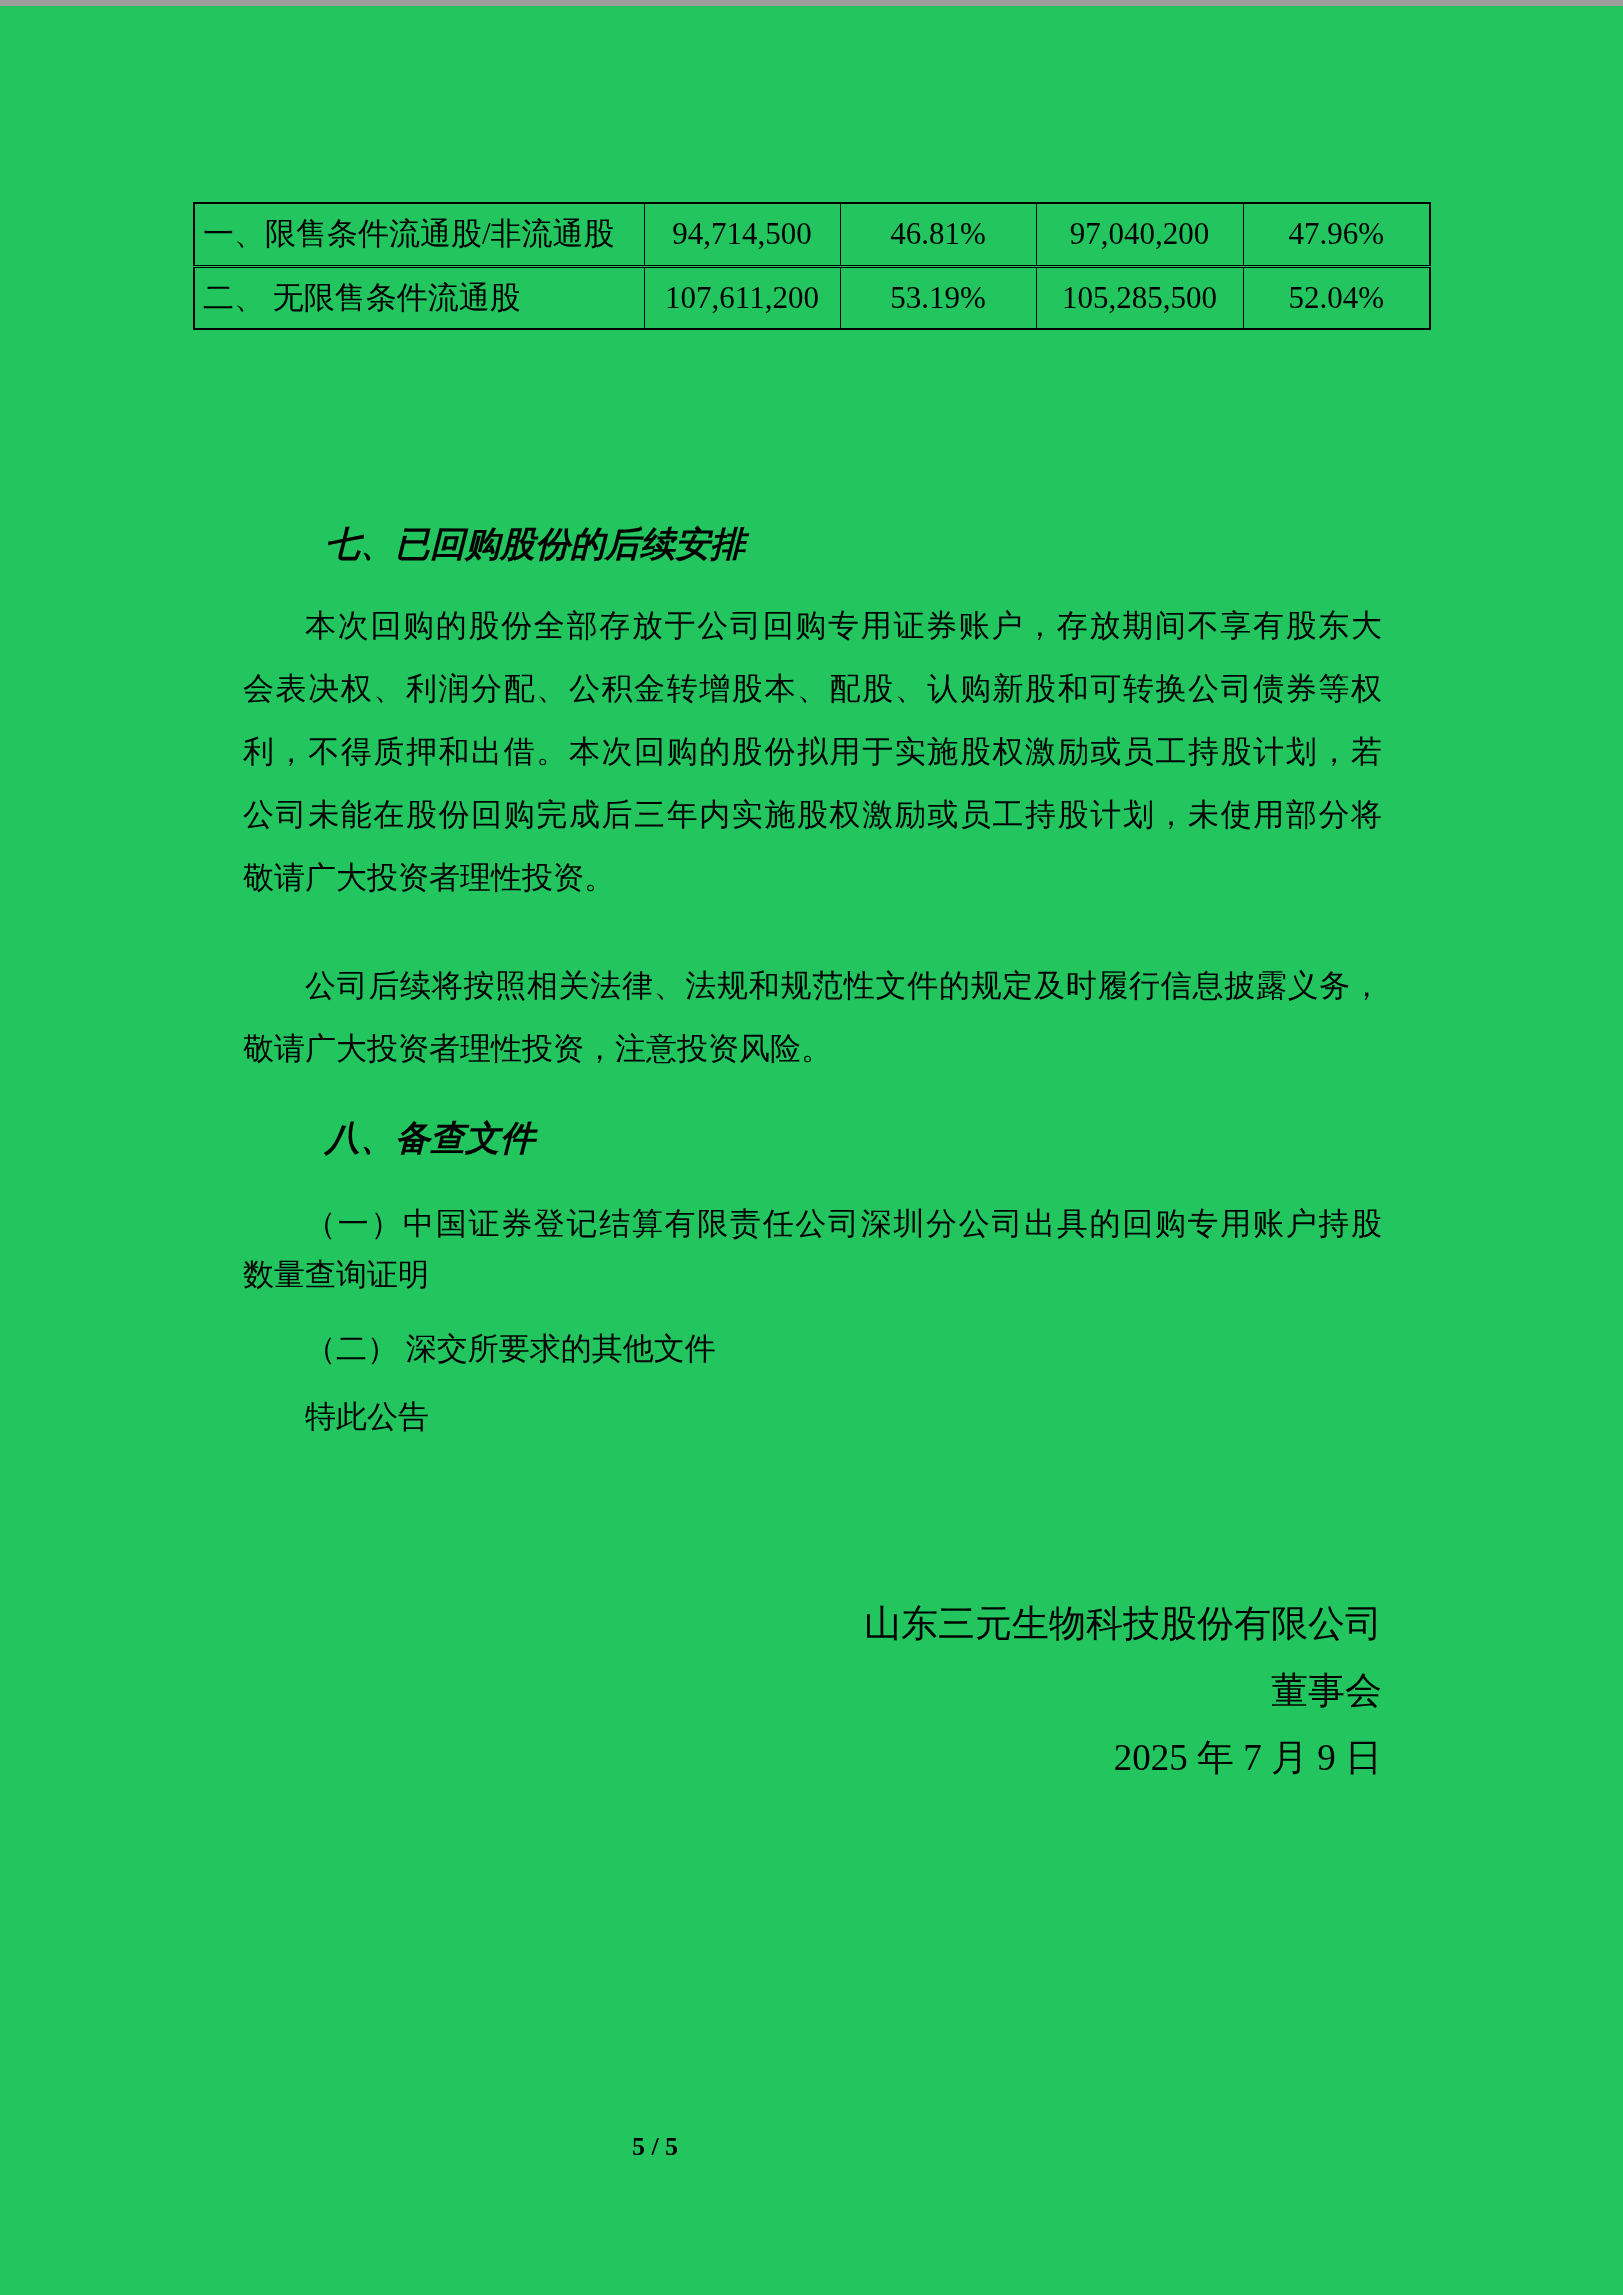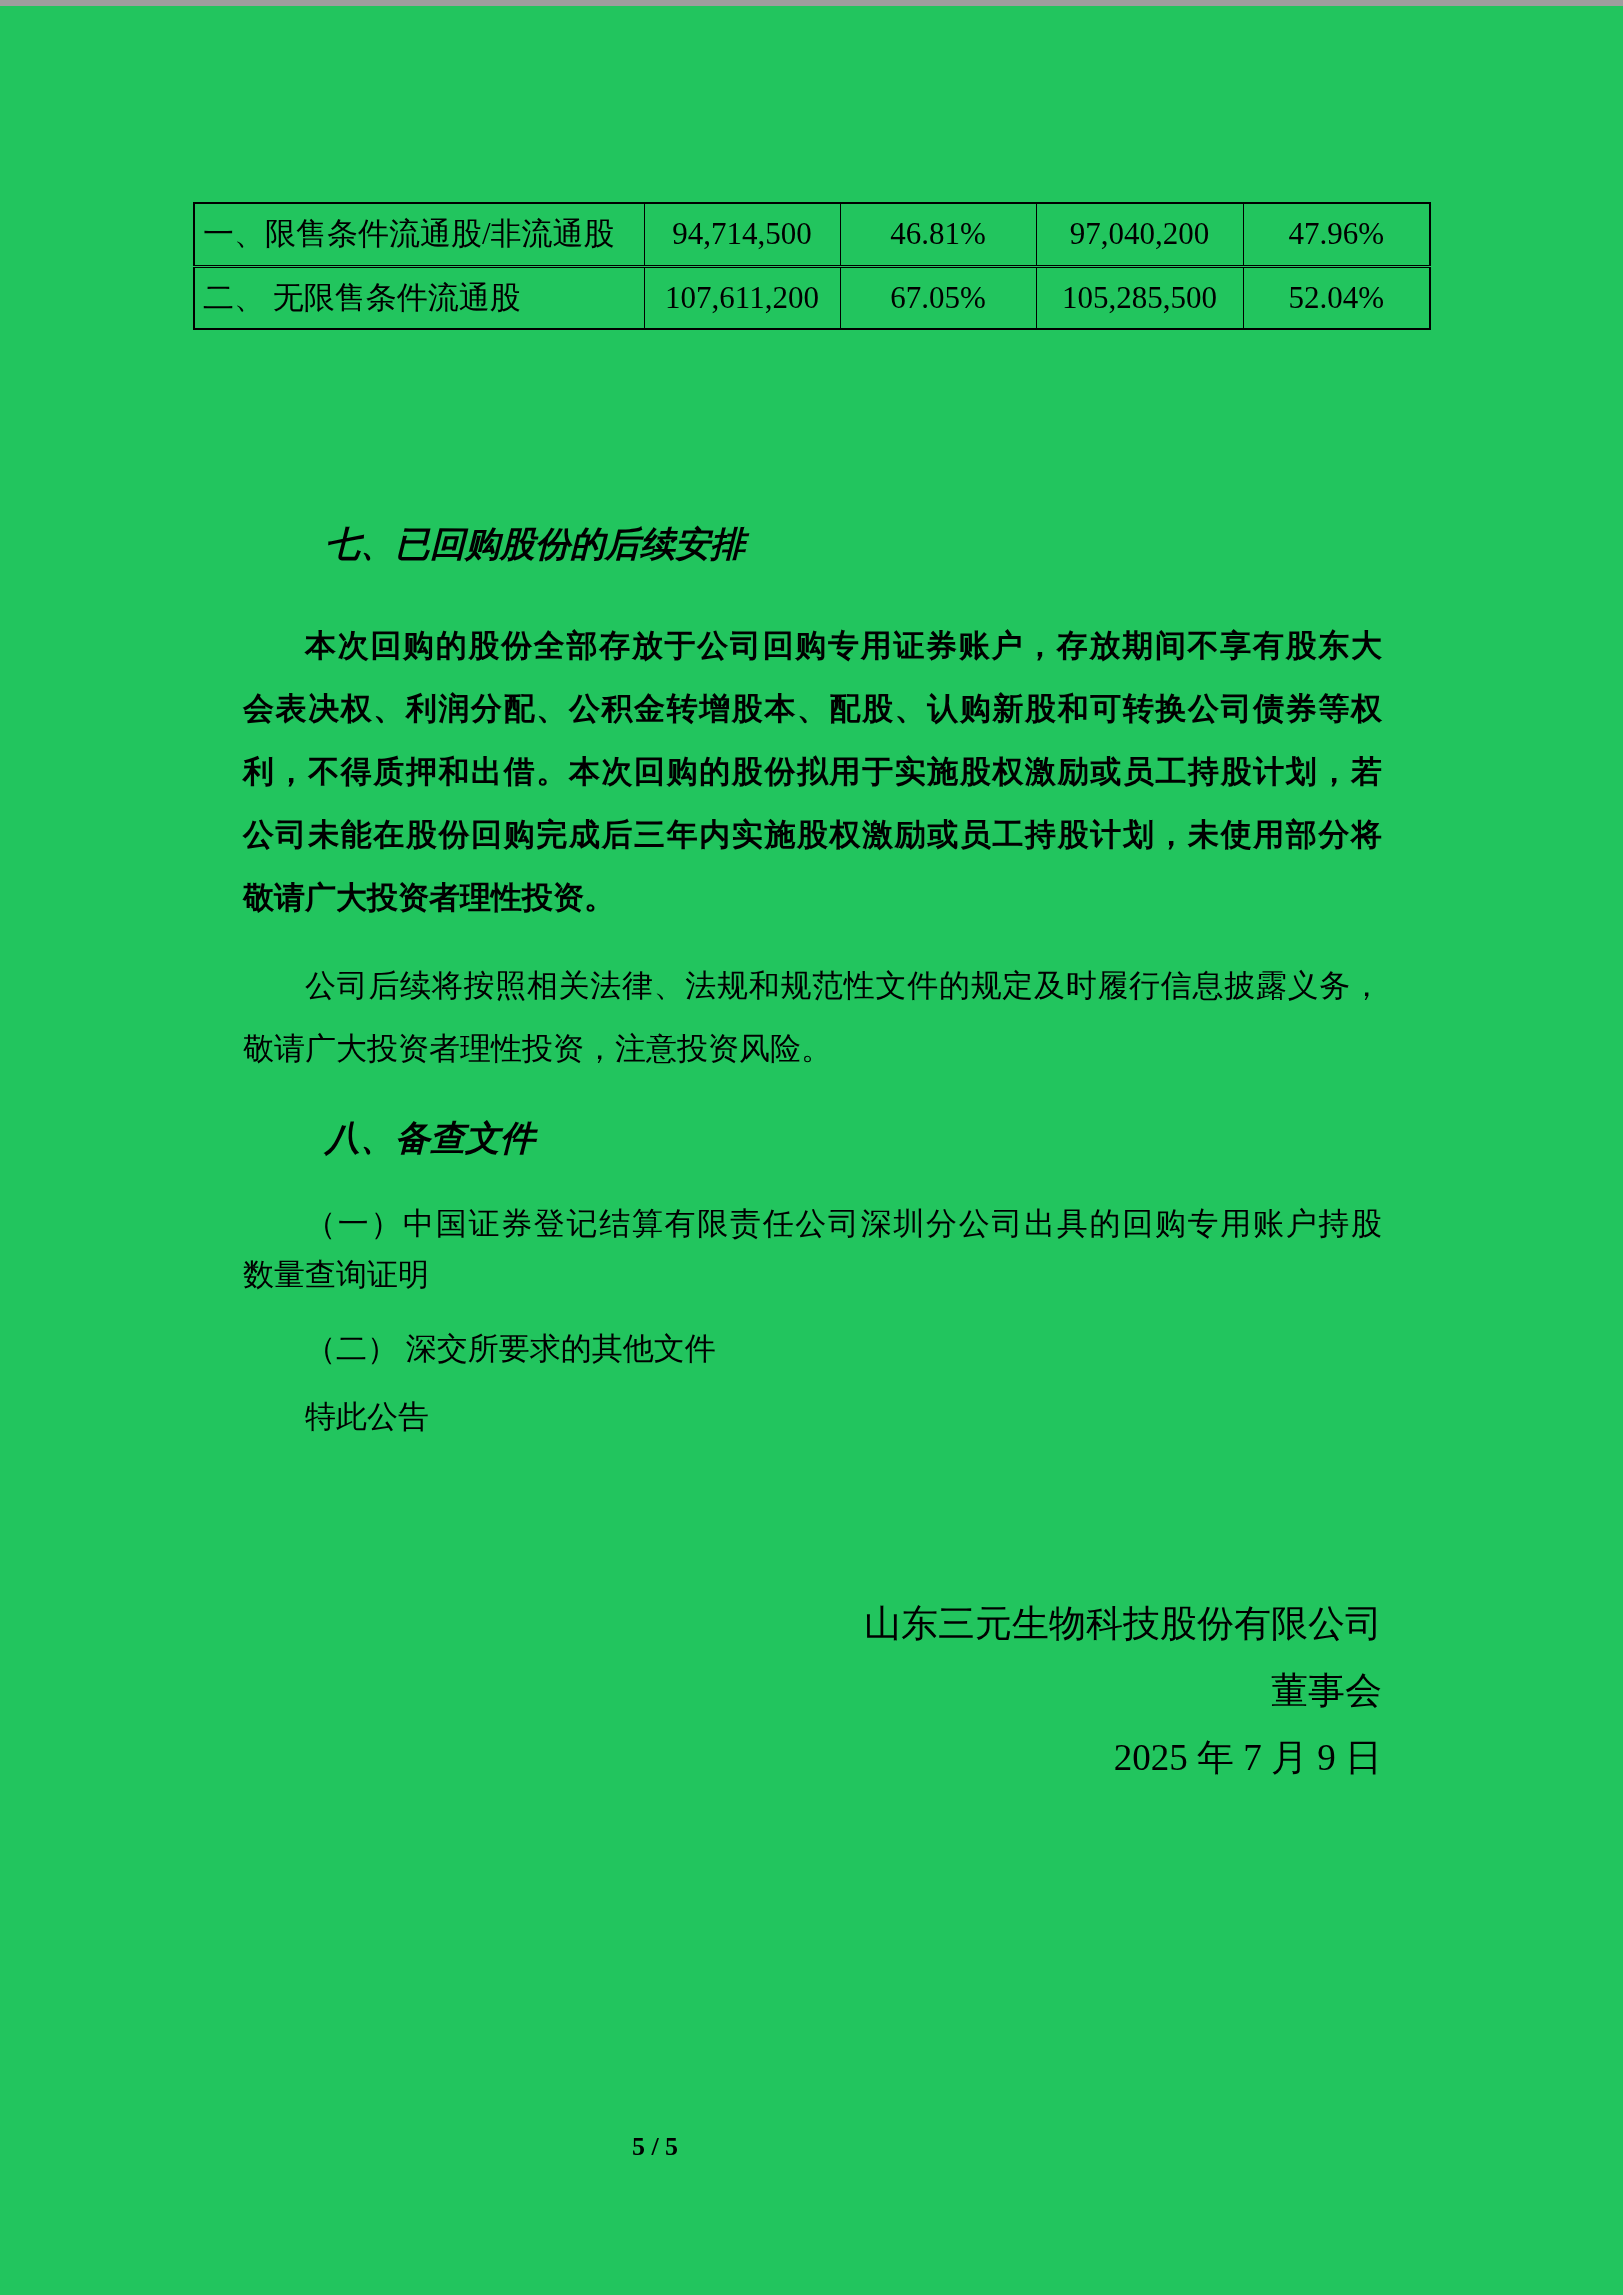--- a/index.html
+++ b/index.html
@@ -74,21 +74,21 @@
     font-weight: 700;
     font-size: 35px;
     line-height: 42px;
     text-indent: 82px;
     letter-spacing: 0px;
     font-style: italic;
   }
   .h7 { top: 517px; }
   .h8 { top: 1111px; }
 
-  .p1 { top: 608px; font-weight: bold; }
+  .p1 { top: 588px; }
   .p2 { top: 948px; }
 
   .i1 { top: 1192px; line-height: 51px; }
   .i2 { top: 1317px; line-height: 51px; }
   .closing { top: 1385px; line-height: 51px; }
 
   .sig {
     position: absolute;
     left: 243px;
     width: 1139px;
@@ -128,21 +128,21 @@
       <tr class="dbl">
         <td class="lbl">一、限售条件流通股/非流通股</td>
         <td>94,714,500</td>
         <td>46.81%</td>
         <td>97,040,200</td>
         <td>47.96%</td>
       </tr>
       <tr>
         <td class="lbl">二、 无限售条件流通股</td>
         <td>107,611,200</td>
-        <td>67.05%</td>
+        <td>53.19%</td>
         <td>105,285,500</td>
         <td>52.04%</td>
       </tr>
     </tbody>
   </table>
 
 
   <div class="heading h7">七、已回购股份的后续安排</div>
 
   <div class="blk p1">

